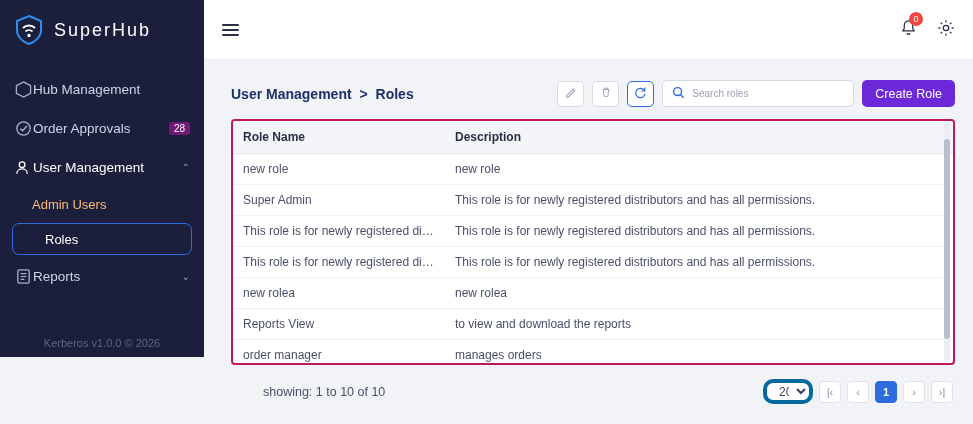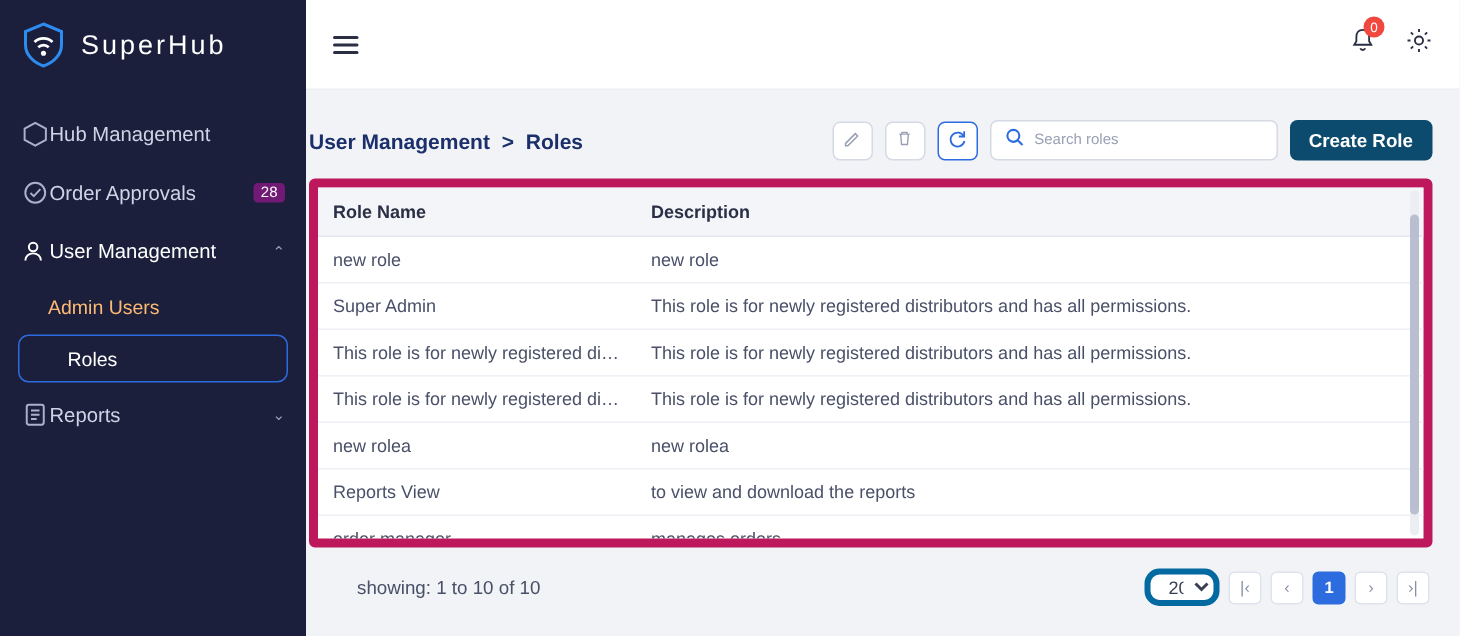--- a/index.html
+++ b/index.html
@@ -11,21 +11,21 @@
   }
   .app {
     display: flex;
     width: 973px; height: 424px;
     background: #f1f3f7;
   }
 
   
   .sidebar {
     width: 204px;
-    height: 424px;
+    height: 357px;
     background: #1b1f3b;
     color: #c9cde0;
     display: flex;
     flex-direction: column;
     position: relative;
     flex: 0 0 204px;
   }
   .brand {
     height: 60px;
     display: flex;
@@ -151,21 +151,21 @@
     font-size: 9px;
     min-width: 14px; height: 14px;
     border-radius: 50%;
     display: flex;
     align-items: center;
     justify-content: center;
   }
 
   .content {
     flex: 1;
-    padding: 14px 18px 0 2px;
+    padding: 14px 18px 0 27px;
     display: flex;
     flex-direction: column;
     min-height: 0;
   }
 
   .card-head {
     display: flex;
     align-items: center;
     gap: 10px;
     padding: 6px 0 12px 0;
@@ -213,36 +213,36 @@
     border: none;
     outline: none;
     font-size: 10px;
     font-family: "Liberation Sans", sans-serif;
     color: #3a3f55;
     width: 100%;
     background: transparent;
   }
   .search-box input::placeholder { color: #9aa0b4; }
   .primary-btn {
-    background: #0c4a6e;
+    background: #6d28d9;
     color: #fff;
     border: none;
     border-radius: 5px;
     height: 27px;
     padding: 0 13px;
     font-size: 12.5px;
-    font-weight: bold;
+    font-weight: normal;
     font-family: "Liberation Sans", sans-serif;
     cursor: pointer;
   }
 
   
   .table-wrap {
     background: #fff;
-    border: 6px solid #be185d;
+    border: 2px solid #be185d;
     border-radius: 4px;
     position: relative;
     overflow: hidden;
     height: 246px;
   }
   table {
     width: 100%;
     border-collapse: collapse;
     table-layout: fixed;
   }
@@ -393,20 +393,21 @@
               <rect x="3" y="2" width="12" height="14" rx="1.5" fill="none" stroke="currentColor" stroke-width="1.4"></rect>
               <path d="M6 6h6M6 9h6M6 12h4" stroke="currentColor" stroke-width="1.3"></path>
             </svg>
         </span>
         <span class="label">Reports</span>
         <span class="chev">⌄</span>
       </div>
 
     </nav>
 
+    <div class="sidebar-footer">Kerberos v1.0.0 © 2026</div>
   </aside>
 
   <div class="main">
 
     <header class="topbar">
       <div class="hamburger">
         <span></span>
           <span></span>
           <span></span>
       </div>

